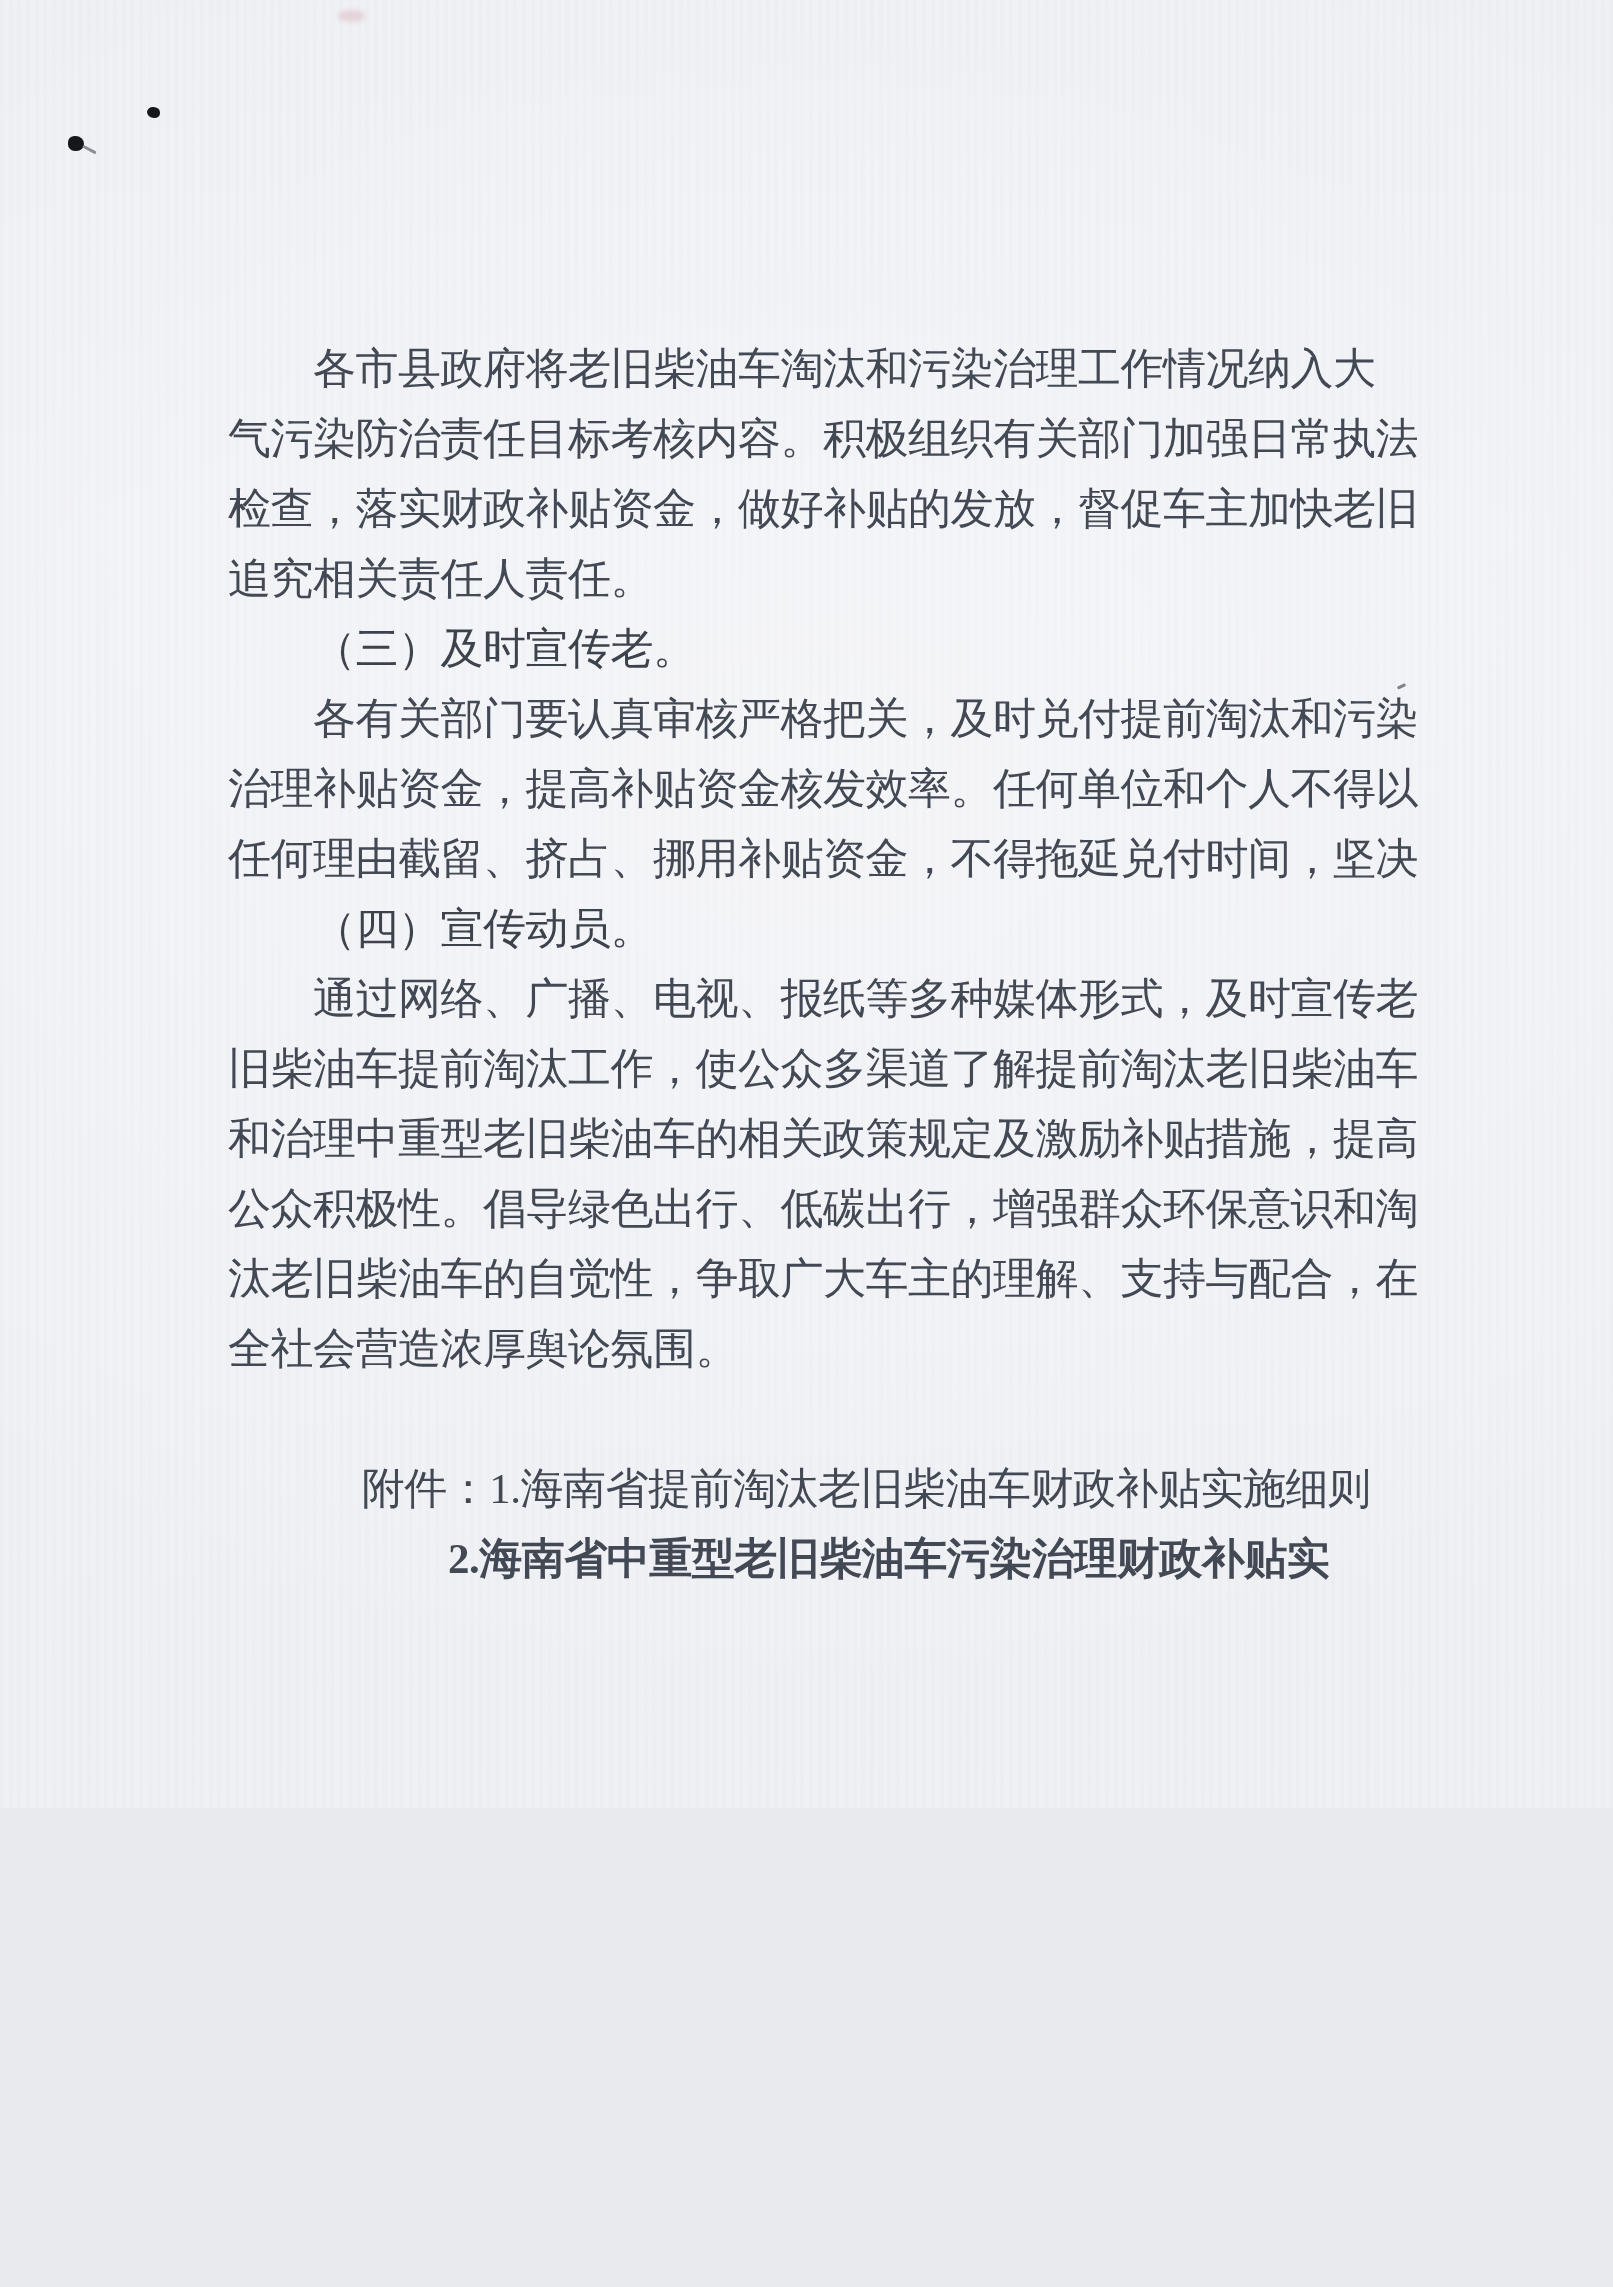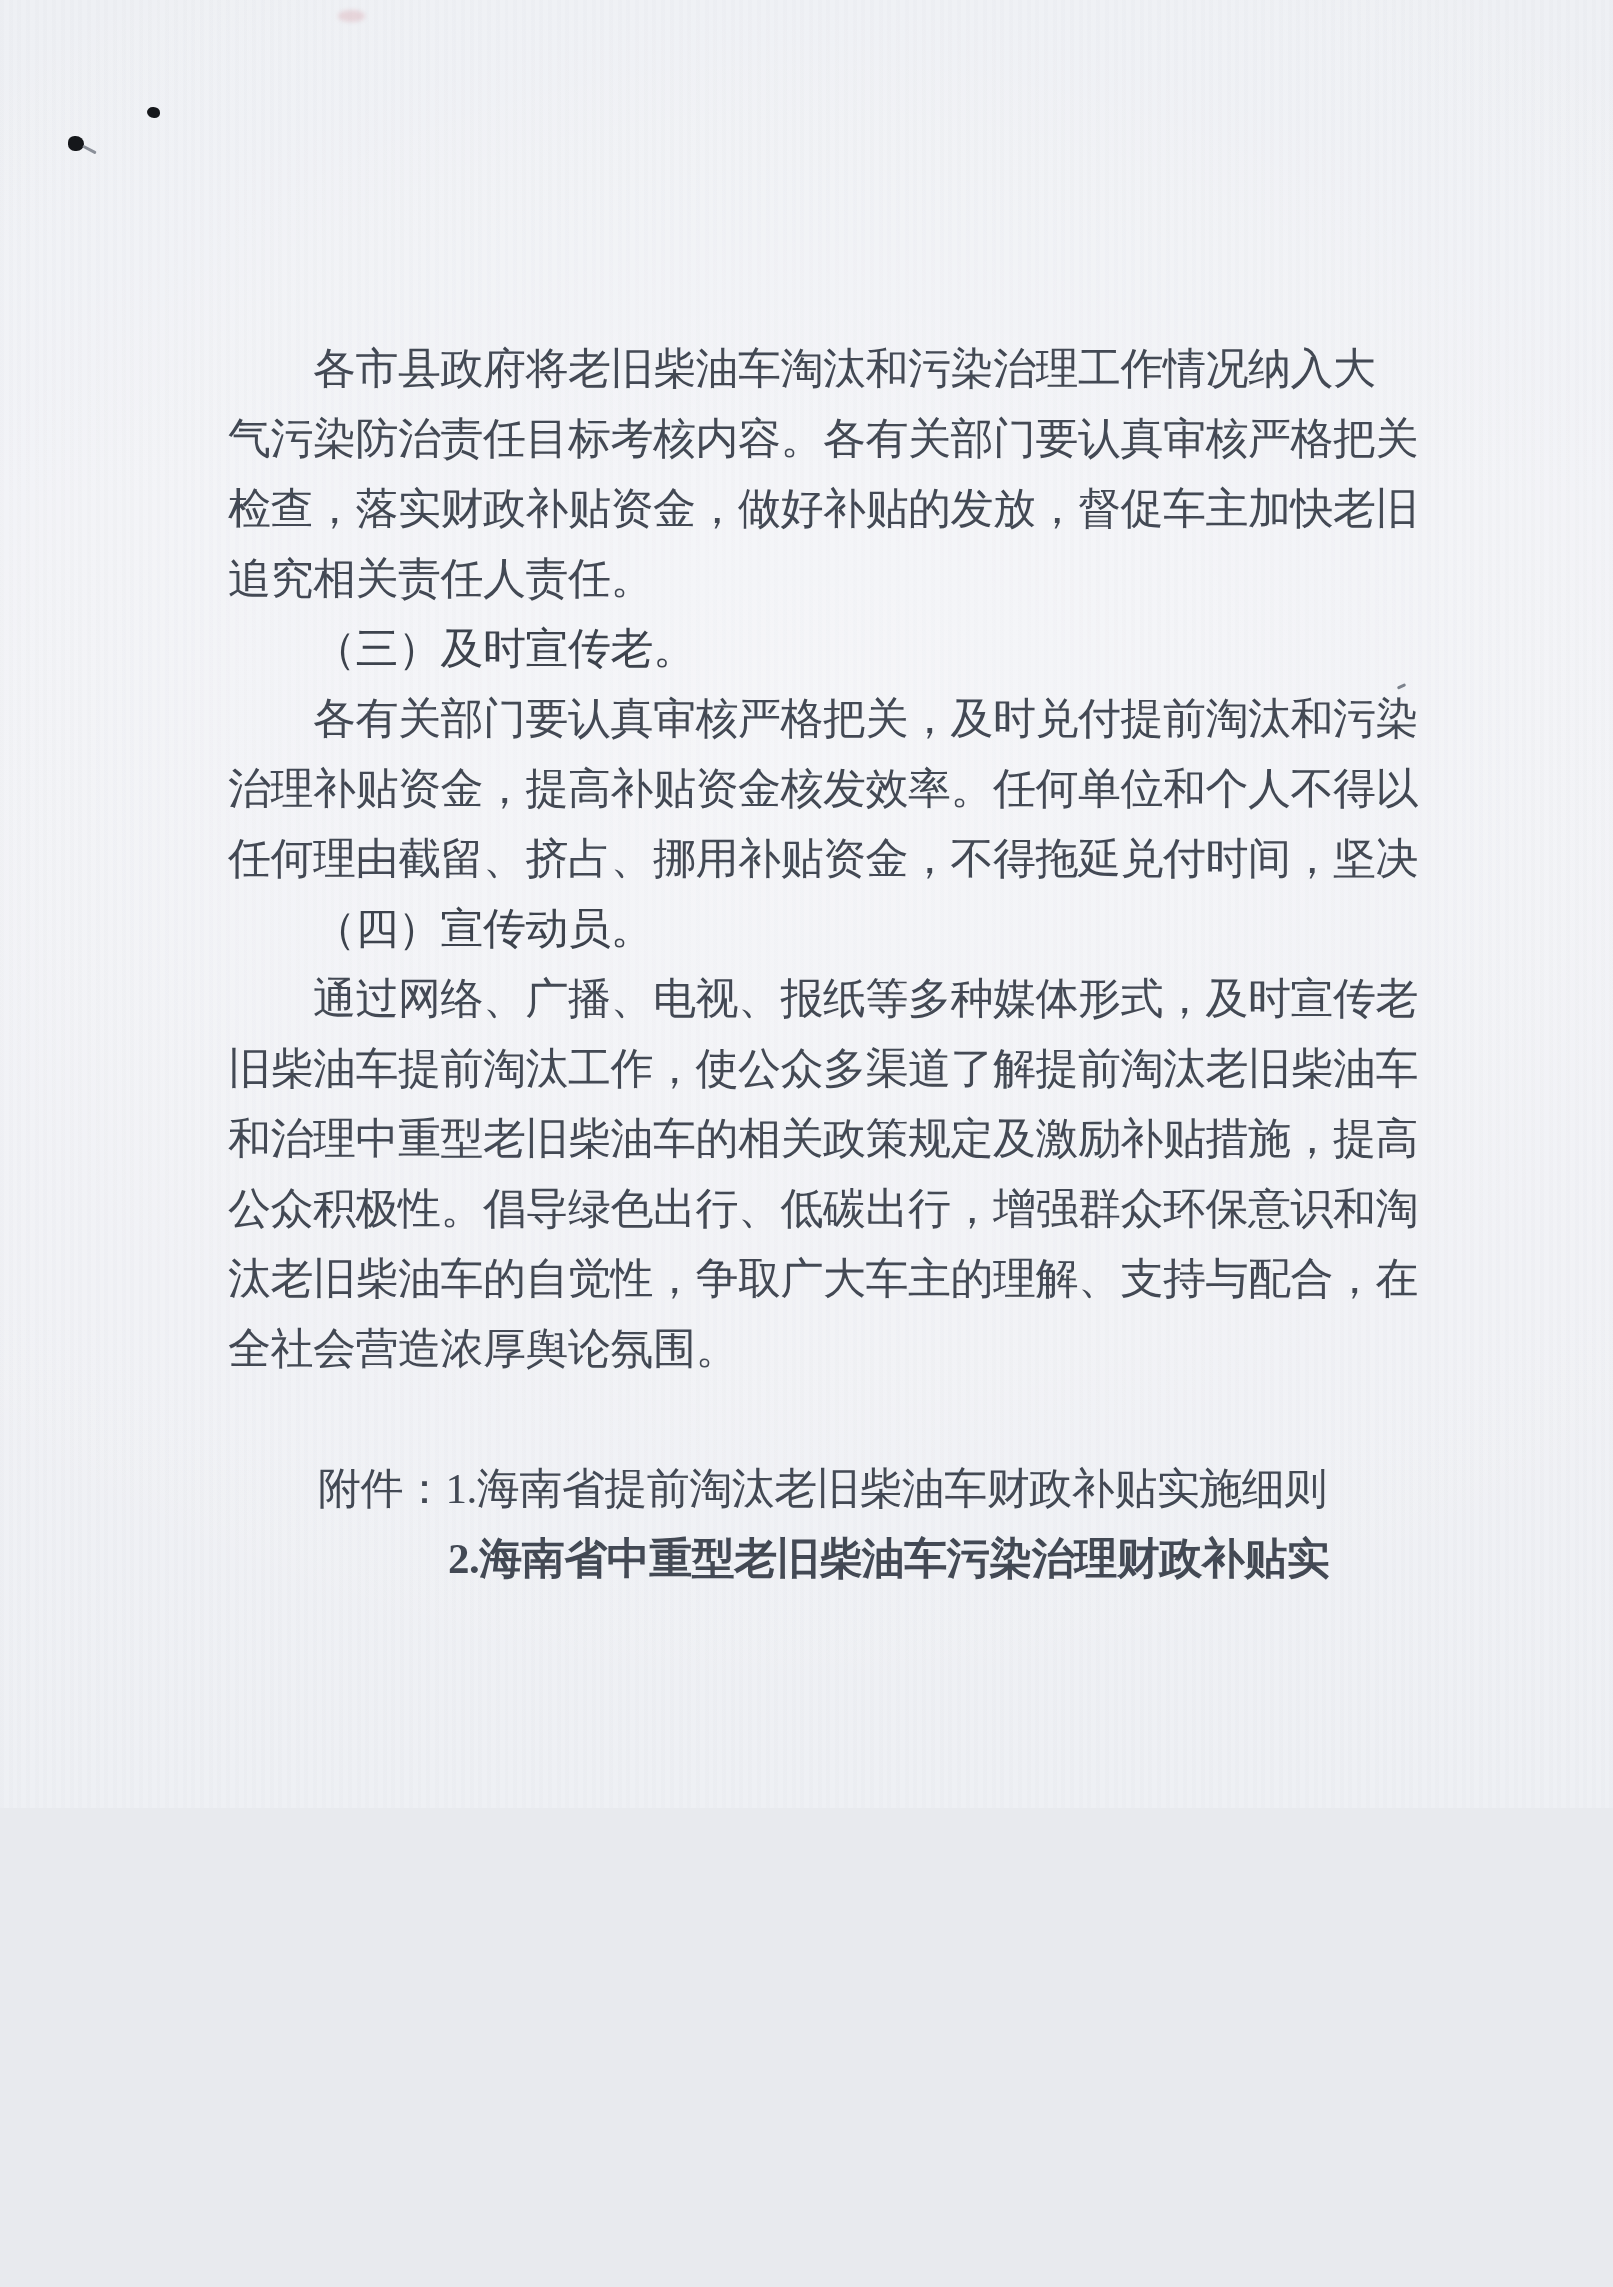--- a/index.html
+++ b/index.html
@@ -29,21 +29,21 @@
   .line {
     height: 70px;
     line-height: 70px;
     font-size: 43px;
     letter-spacing: -0.5px;
     white-space: nowrap;
   }
   .indent { padding-left: 85px; }
   .heading { color: #3d434d; }
   .spacer  { height: 70px; }
-  .att1 { padding-left: 90px; }
+  .att1 { padding-left: 90px; text-align: center; }
   .att2 { padding-left: 220px; font-weight: bold; }
   .att3 { padding-left: 262px; }
   .pageno {
     position: absolute;
     top: 2011px;
     left: 0;
     width: 100%;
     height: 58px;
     line-height: 58px;
     text-align: center;
@@ -79,21 +79,21 @@
 
   <div class="speck s1"></div>
   <div class="speck s2"></div>
   <div class="tail"></div>
   <div class="dash"></div>
   <div class="dot"></div>
   <div class="smudge"></div>
 
   <div class="textblock">
     <div class="line indent">各市县政府将老旧柴油车淘汰和污染治理工作情况纳入大</div>
-    <div class="line">气污染防治责任目标考核内容。各有关部门要认真审核严格把关</div>
+    <div class="line">气污染防治责任目标考核内容。积极组织有关部门加强日常执法</div>
     <div class="line">检查，落实财政补贴资金，做好补贴的发放，督促车主加快老旧</div>
     <div class="line">追究相关责任人责任。</div>
     <div class="line indent heading">（三）及时宣传老。</div>
     <div class="line indent">各有关部门要认真审核严格把关，及时兑付提前淘汰和污染</div>
     <div class="line">治理补贴资金，提高补贴资金核发效率。任何单位和个人不得以</div>
     <div class="line">任何理由截留、挤占、挪用补贴资金，不得拖延兑付时间，坚决</div>
     <div class="line indent heading">（四）宣传动员。</div>
     <div class="line indent">通过网络、广播、电视、报纸等多种媒体形式，及时宣传老</div>
     <div class="line">旧柴油车提前淘汰工作，使公众多渠道了解提前淘汰老旧柴油车</div>
     <div class="line">和治理中重型老旧柴油车的相关政策规定及激励补贴措施，提高</div>

